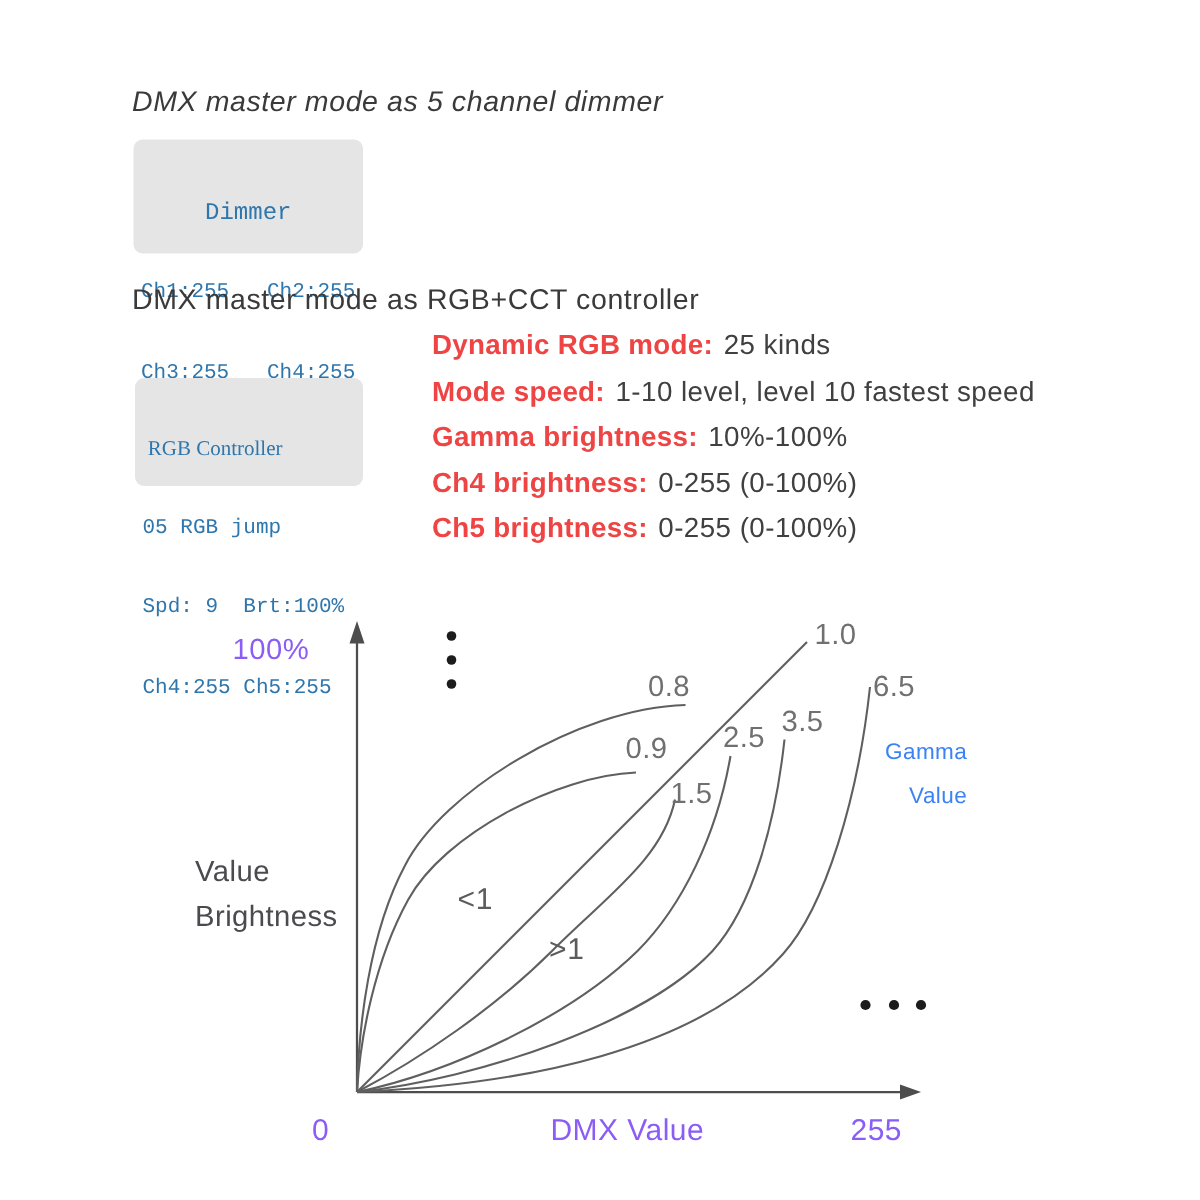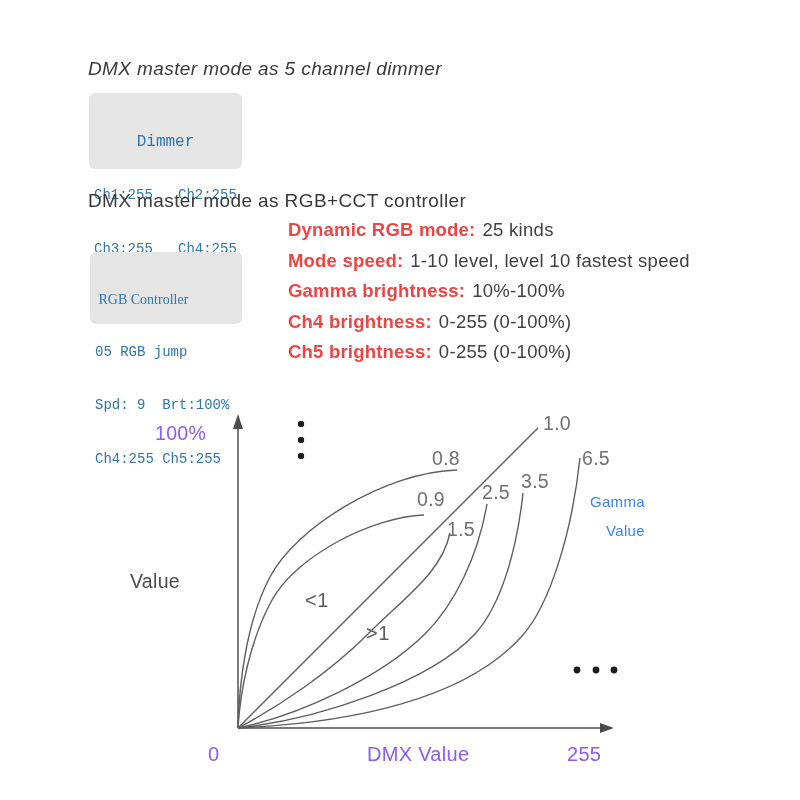--- a/index.html
+++ b/index.html
@@ -100,20 +100,21 @@
       <circle cx="577" cy="670" r="3.4"></circle>
       <circle cx="596" cy="670" r="3.4"></circle>
       <circle cx="614" cy="670" r="3.4"></circle>
     </g>
   </svg>
 
   <div class="abs axis-label" style="left:155px; top:424px; font-size:19.5px;">100%</div>
 
   <div class="abs axis-title-2line" style="left:130px; top:566px;">
     <div>Value</div>
+    <div>Brightness</div>
   </div>
 
   <div class="abs axis-label" style="left:208px; top:744px;">0</div>
   <div class="abs axis-label" style="left:367px; top:744px;">DMX Value</div>
   <div class="abs axis-label" style="left:567px; top:744px;">255</div>
 
   <div class="abs legend-2line" style="left:590px; top:488px;">
     <div>Gamma</div>
     <div>Value</div>
   </div>

